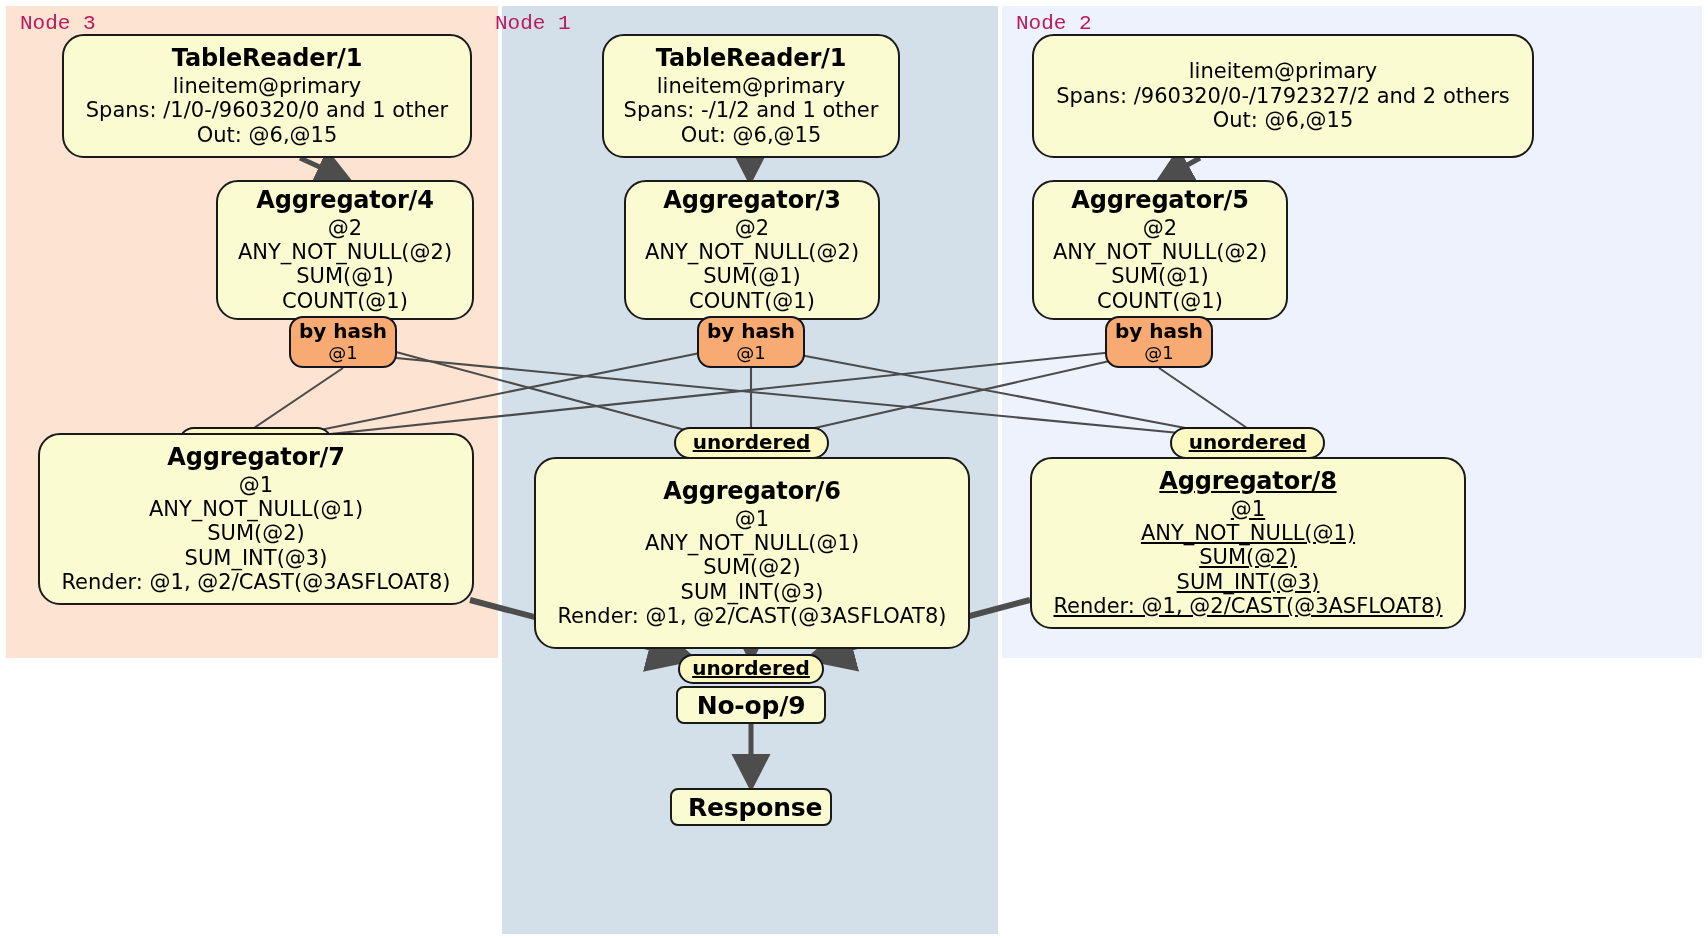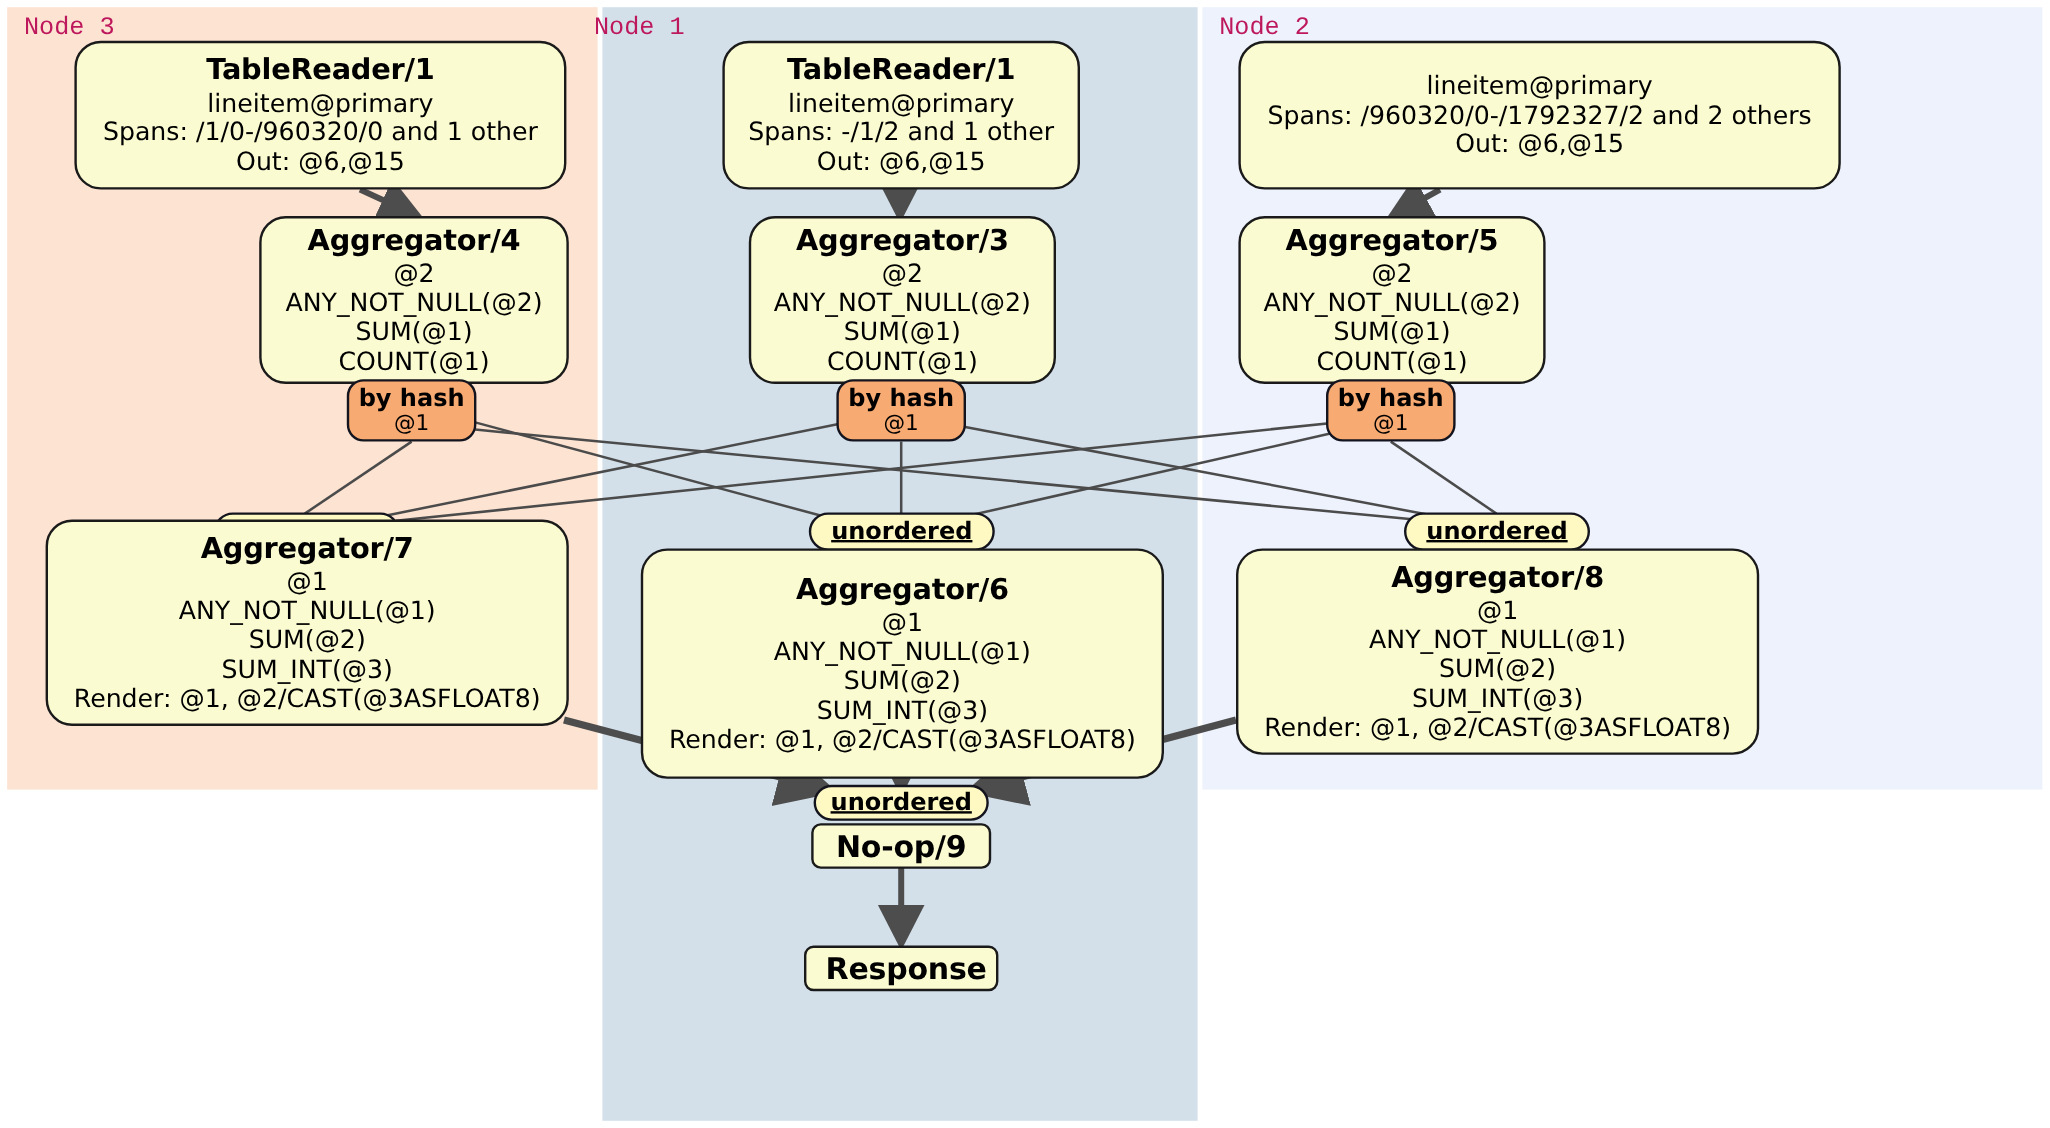--- a/index.html
+++ b/index.html
@@ -194,21 +194,21 @@
 
   <div class="proc" style="left:534px;top:457px;width:436px;height:192px;">
     <div class="ttl">Aggregator/6</div>
     <div class="ln">@1</div>
     <div class="ln">ANY_NOT_NULL(@1)</div>
     <div class="ln">SUM(@2)</div>
     <div class="ln">SUM_INT(@3)</div>
     <div class="ln">Render: @1, @2/CAST(@3ASFLOAT8)</div>
   </div>
 
-  <div class="proc" style="left:1030px;top:457px;width:436px;height:172px;">
+  <div class="proc" style="left:1030px;top:457px;width:436px;height:172px;text-decoration:underline;">
     <div class="ttl">Aggregator/8</div>
     <div class="ln">@1</div>
     <div class="ln">ANY_NOT_NULL(@1)</div>
     <div class="ln">SUM(@2)</div>
     <div class="ln">SUM_INT(@3)</div>
     <div class="ln">Render: @1, @2/CAST(@3ASFLOAT8)</div>
   </div>
 
   <div class="badge unordered" style="left:678px;top:654px;width:146px;height:30px;">
     <div class="bl">unordered</div>

